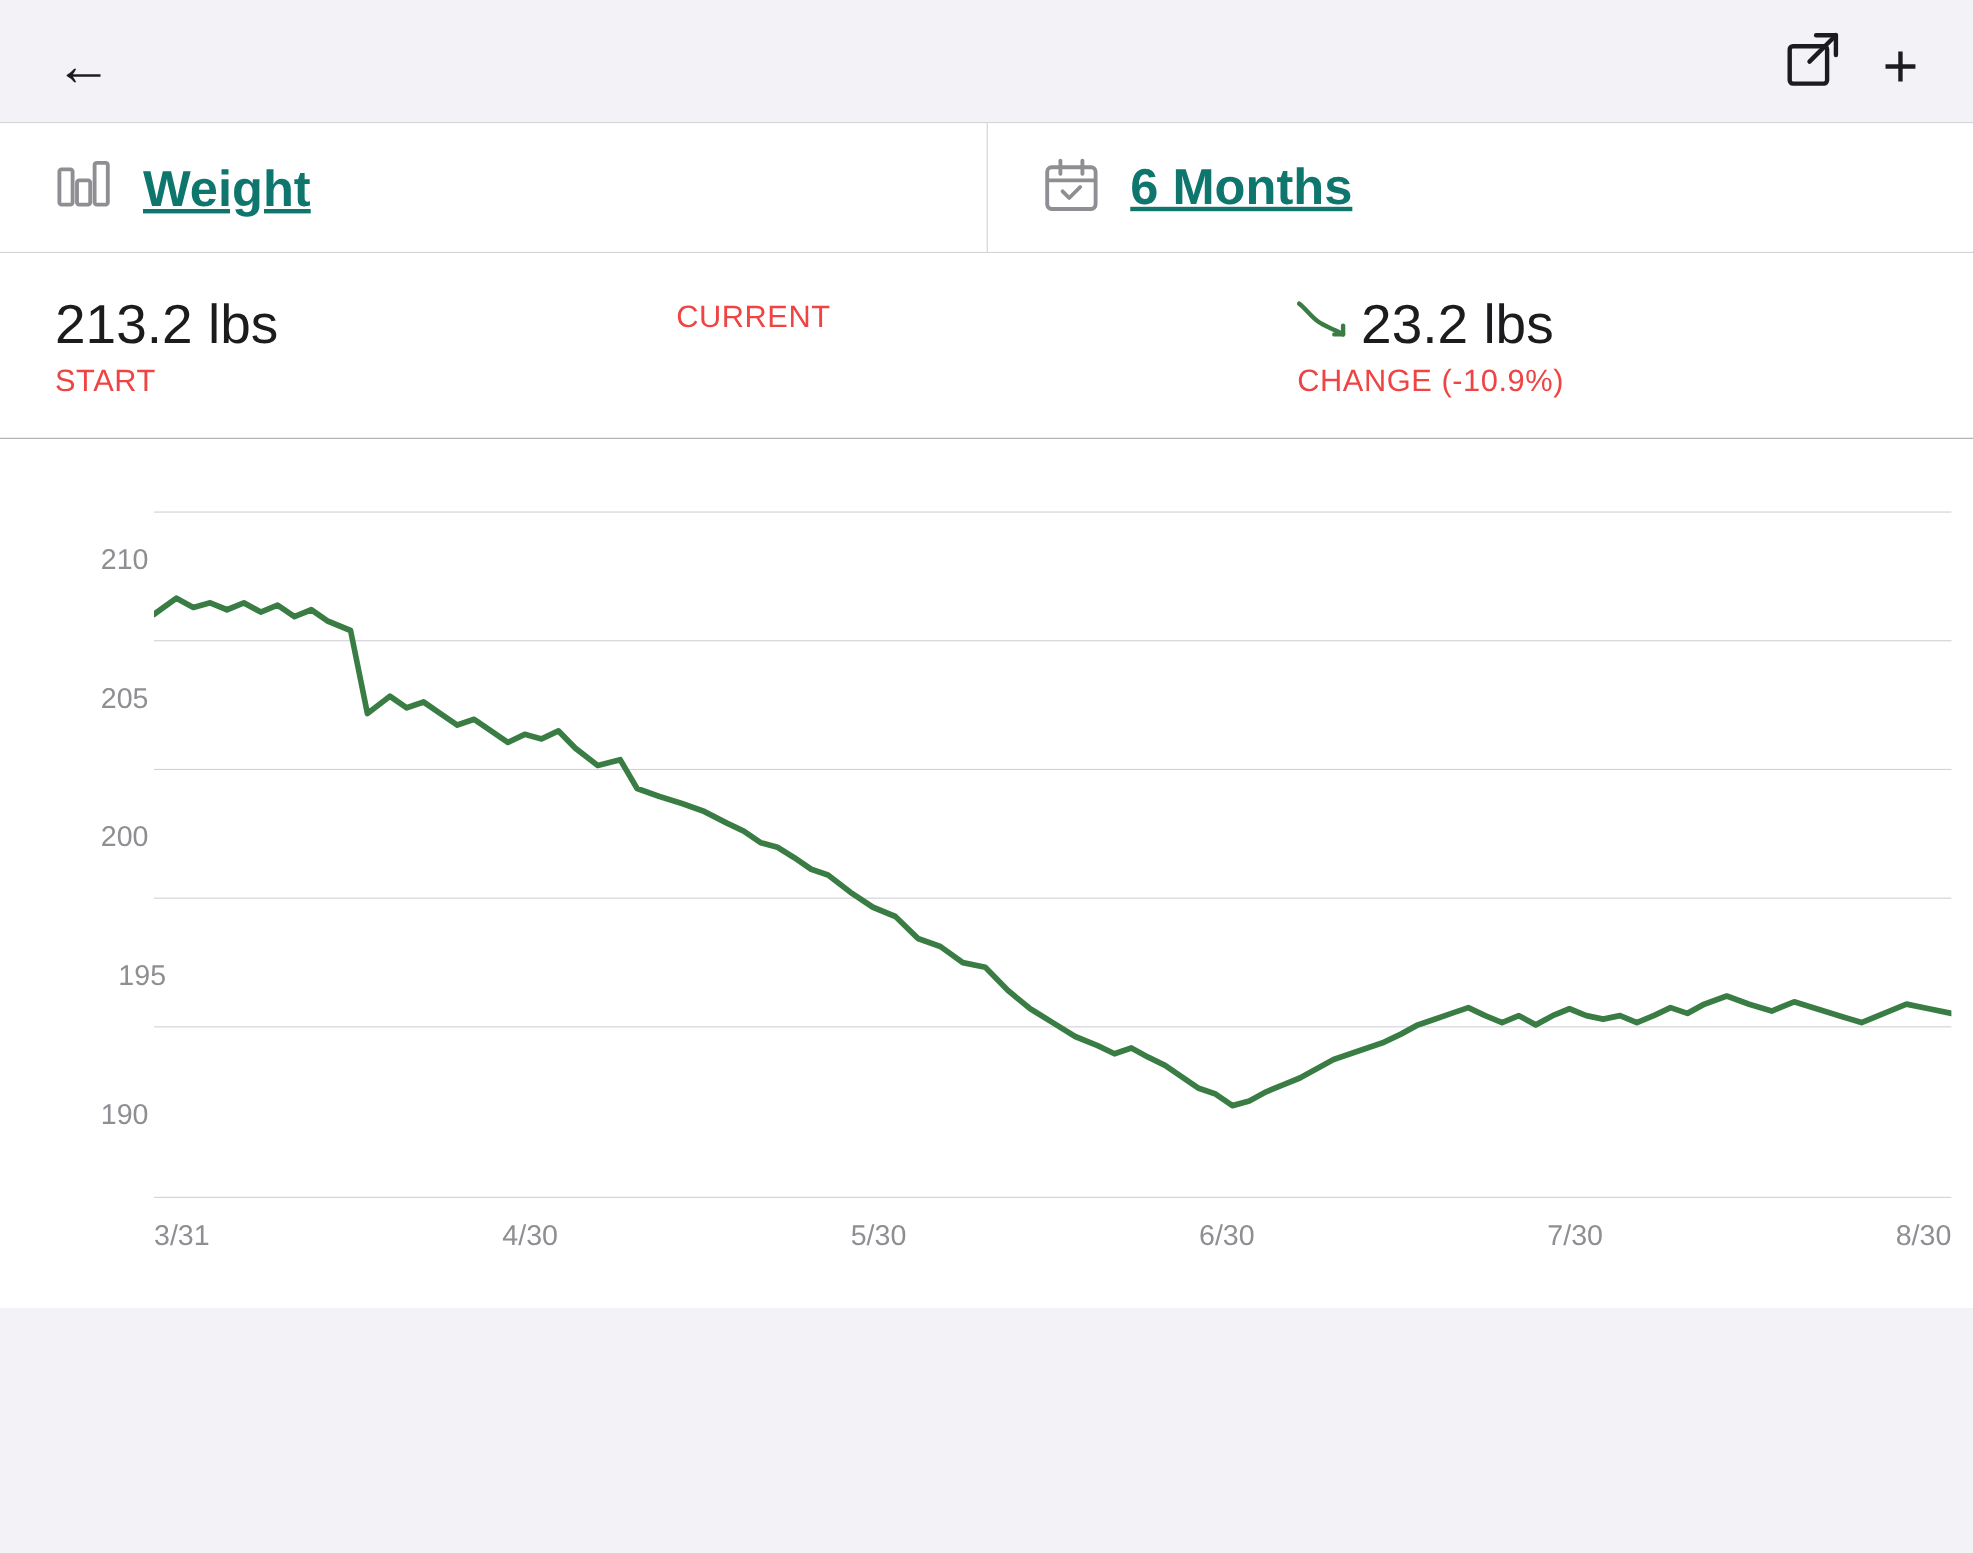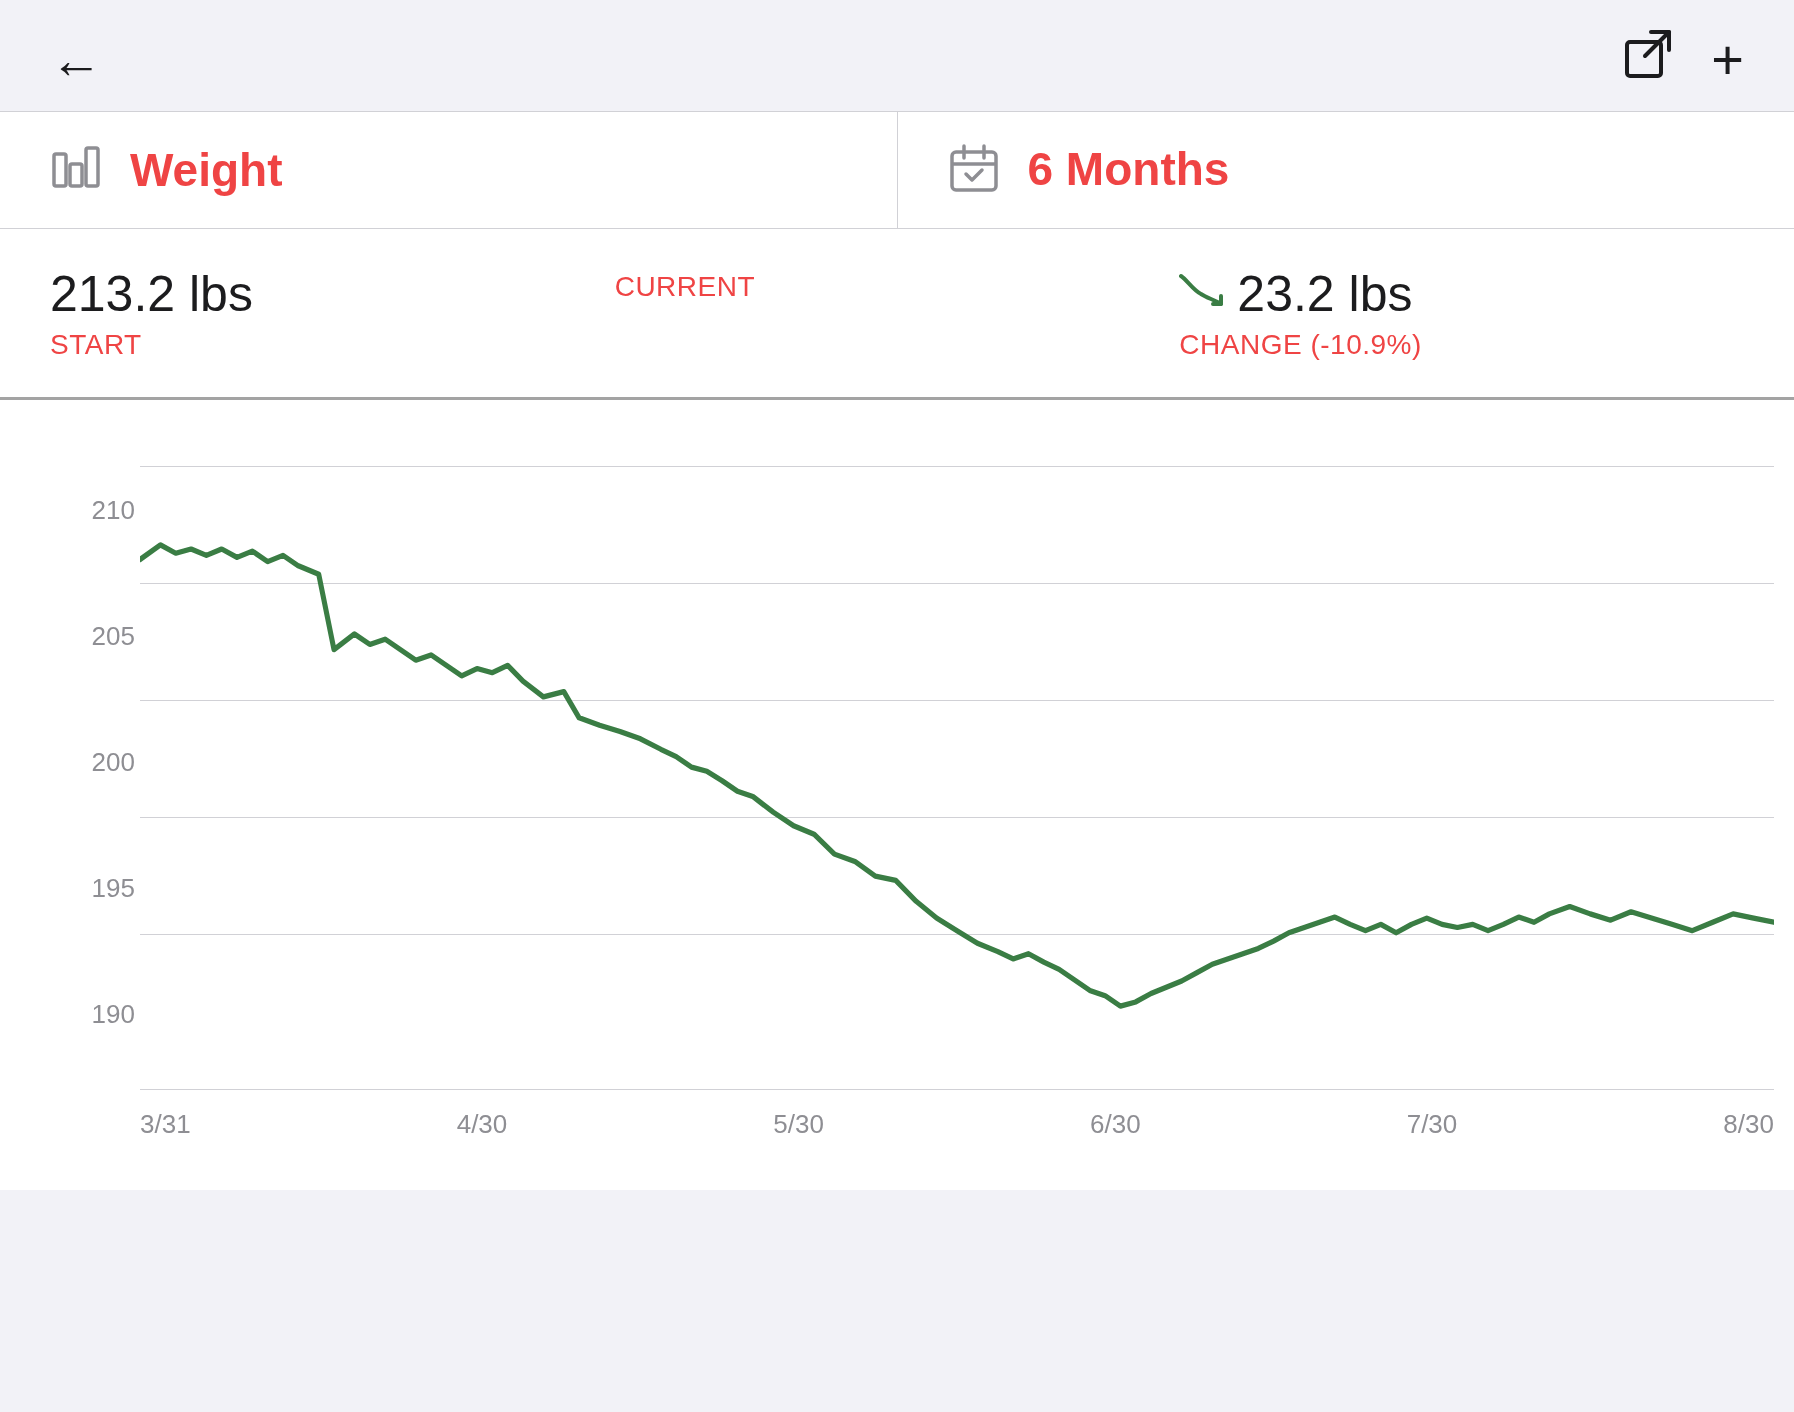--- a/index.html
+++ b/index.html
@@ -76,29 +76,30 @@
       align-items: flex-start;
       gap: 28px;
       padding: 30px 50px;
     }
     .selector-icon {
       color: #8e8e93;
     }
     .selector-label {
       font-size: 46px;
       font-weight: 600;
-      color: #ef4444;
+      color: #0f766e;
+      text-decoration: underline;
     }
 
     
     .stats-row {
       background: #ffffff;
       display: flex;
       padding: 36px 50px;
-      border-bottom: 3px solid #a3a3a3;
+      border-bottom: 1px solid #a3a3a3;
       gap: 0;
     }
     .stat-item {
       flex: 1;
     }
     .stat-value {
       font-size: 50px;
       font-weight: 400;
       color: #1c1c1e;
       display: flex;
@@ -238,21 +239,21 @@
     <div class="stat-label">CHANGE (-10.9%)</div>
   </div>
 </div>
 
 <div class="chart-area">
   <div class="chart-container">
 
     <span class="y-label" style="top: 4%; left: 0;">210</span>
     <span class="y-label" style="top: 22%; left: 0;">205</span>
     <span class="y-label" style="top: 40%; left: 0;">200</span>
-    <span class="y-label" style="top: 58%; left: 0;">195</span>
+    <span class="y-label" style="top: 58%; left: 16px;">195</span>
     <span class="y-label" style="top: 76%; left: 0;">190</span>
 
     <div class="chart-grid-lines">
       <div class="grid-line" style="top: 4%;"></div>
       <div class="grid-line" style="top: 22%;"></div>
       <div class="grid-line" style="top: 40%;"></div>
       <div class="grid-line" style="top: 58%;"></div>
       <div class="grid-line" style="top: 76%;"></div>
       <div class="grid-line" style="bottom: 0;"></div>
     </div>

